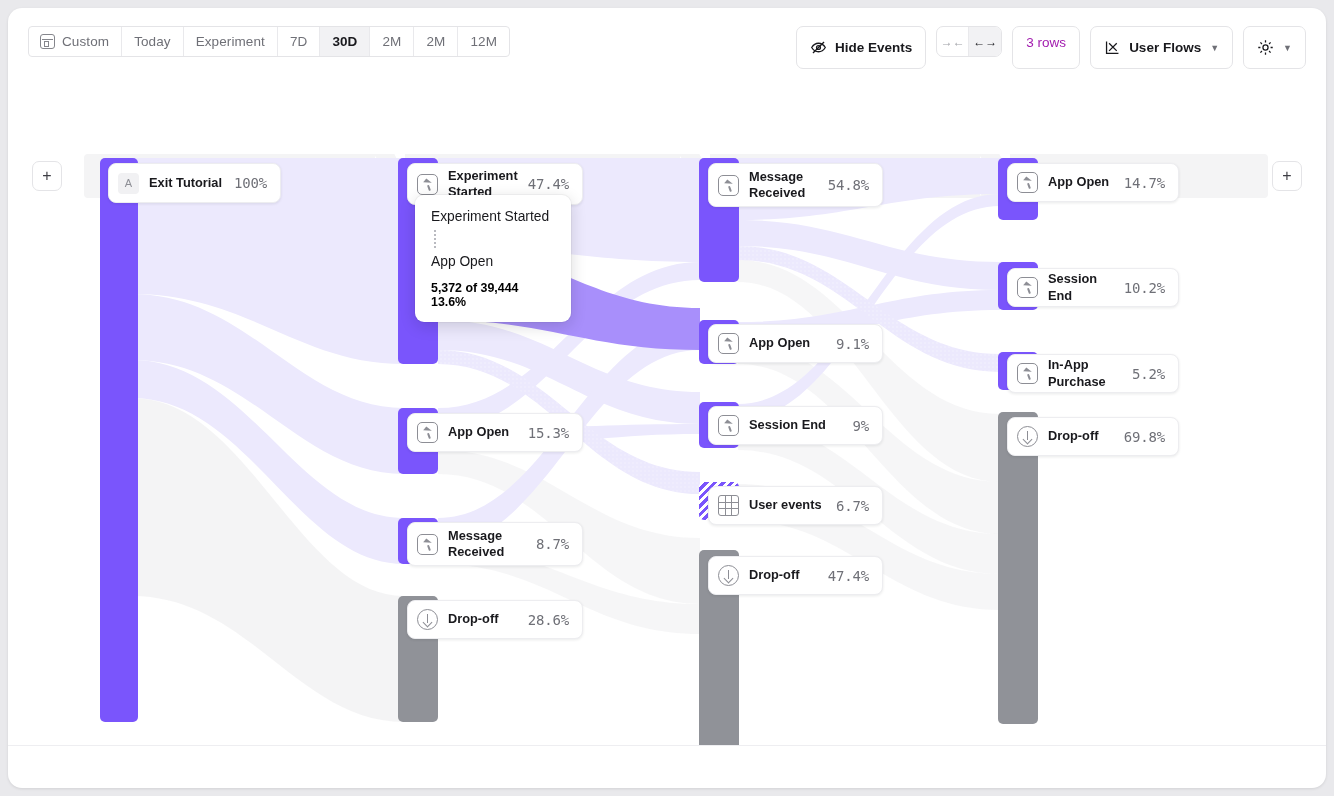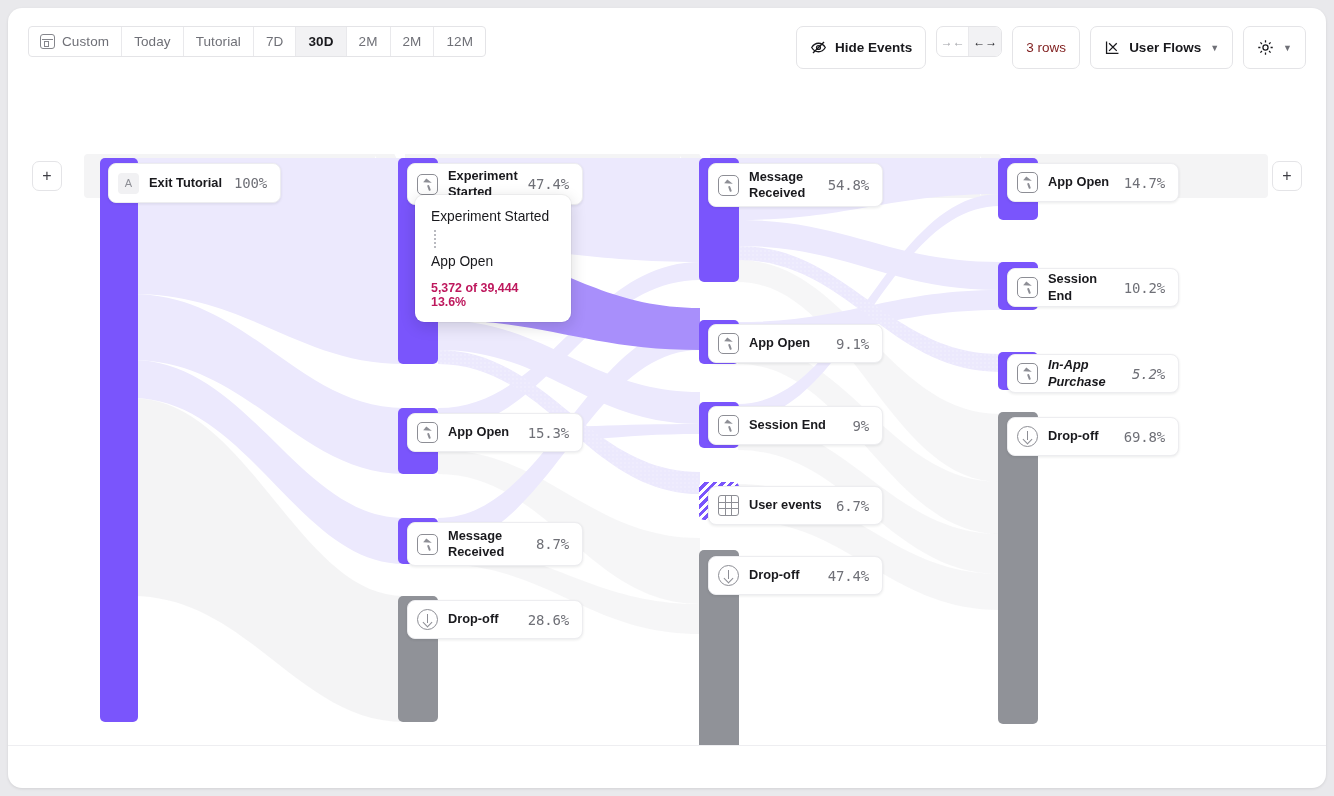--- a/index.html
+++ b/index.html
@@ -52,21 +52,21 @@
     border: 1.3px solid #85868c;
   }
 
   .rightbar { position: absolute; right: 20px; top: 18px; display: flex; gap: 10px; align-items: stretch; height: 31px;}
   .btn {
     display: flex; align-items: center; gap: 8px;
     height: 43px; padding: 18px 13px;
     border: 1px solid #e4e4e7; border-radius: 7px; background: #fff;
     font-size: 13.5px; color: #19191d; font-weight: bold; cursor: pointer; white-space: nowrap;
   }
-  .btn.plain { font-weight: normal; color: #7f1d1d; }
+  .btn.plain { font-weight: normal; color: #a21caf; align-items: flex-end; }
   .grp { display: flex; border: 1px solid #e4e4e7; border-radius: 7px; overflow: hidden; background: #fff; }
   .grp .gb {
     width: 32px; display: flex; align-items: center; justify-content: center;
     border-right: 1px solid #e9e9ec; cursor: pointer; font-size: 12px; color: #a0a1a7;
   }
   .grp .gb:last-child { border-right: none; }
   .grp .gb.on { background: #f2f2f4; color: #19191d; }
   .chev { font-size: 9px; color: #6f7077; margin-left: 1px; }
 
   
@@ -153,40 +153,40 @@
     position: absolute; background: #fff; border-radius: 9px;
     box-shadow: 0 4px 16px rgba(16,17,26,.16), 0 0 0 1px rgba(16,17,26,.04);
     padding: 14px 16px 13px 16px; width: 156px;
   }
   .tip .t { font-size: 13.8px; color: #19191d; line-height: 1.2; }
   .tip .dots {
     width: 2px; height: 20px; margin: 4px 0 4px 3px;
     background-image: linear-gradient(#b9bac0 50%, transparent 0);
     background-size: 2px 4px;
   }
-  .tip .st { font-size: 12.4px; color: #be185d; font-weight: bold; margin-top: 11px; }
+  .tip .st { font-size: 12.4px; color: #000000; font-weight: bold; margin-top: 11px; }
 
   .footerline { position: absolute; left: 0; right: 0; bottom: 42px; height: 1px; background: #eeeef1; }
 </style>
 </head>
 <body>
 
 <div class="app">
 
   <div class="toolbar">
     <div class="seg">
       <div class="sg custom">
         <span class="cal"></span>
         <span>Custom</span>
       </div>
       <div class="sg">
           <span>Today</span>
         </div>
       <div class="sg">
-          <span>Tutorial</span>
+          <span>Experiment</span>
         </div>
       <div class="sg">
           <span>7D</span>
         </div>
       <div class="sg active">
           <span>30D</span>
         </div>
       <div class="sg">
           <span>2M</span>
         </div>
@@ -418,21 +418,21 @@
     </div>
 
     <div class="bar purple" style="left:990px; top:128px; width:40px; height:48px;"></div>
     <div class="node" style="left:999px; top:134px; width:172px; height:39px;">
       <span class="ic cursor"></span>
       <span class="lbl">Session End</span>
       <span class="pct">10.2%</span>
     </div>
 
     <div class="bar purple" style="left:990px; top:218px; width:40px; height:38px;"></div>
-    <div class="node" style="left:999px; top:220px; width:172px; height:39px;font-style:italic;">
+    <div class="node" style="left:999px; top:220px; width:172px; height:39px;">
       <span class="ic cursor"></span>
       <span class="lbl">In-App Purchase</span>
       <span class="pct">5.2%</span>
     </div>
 
     <div class="bar gray" style="left:990px; top:278px; width:40px; height:312px;"></div>
     <div class="node" style="left:999px; top:283px; width:172px; height:39px;">
       <span class="ic dropoff"></span>
       <span class="lbl">Drop-off</span>
       <span class="pct">69.8%</span>

